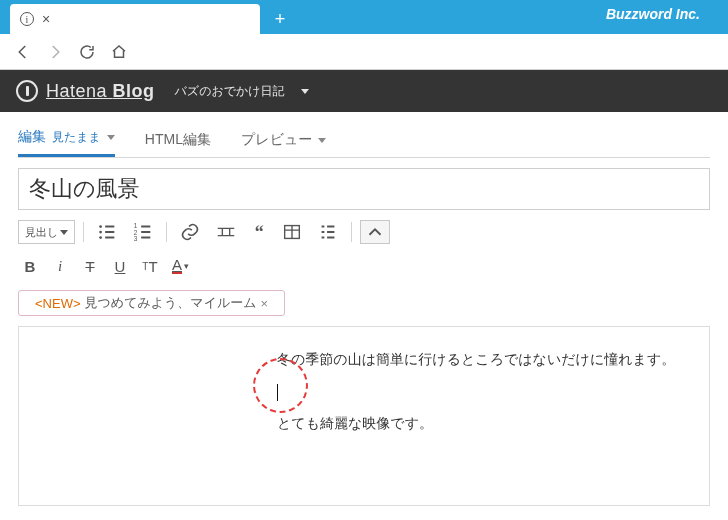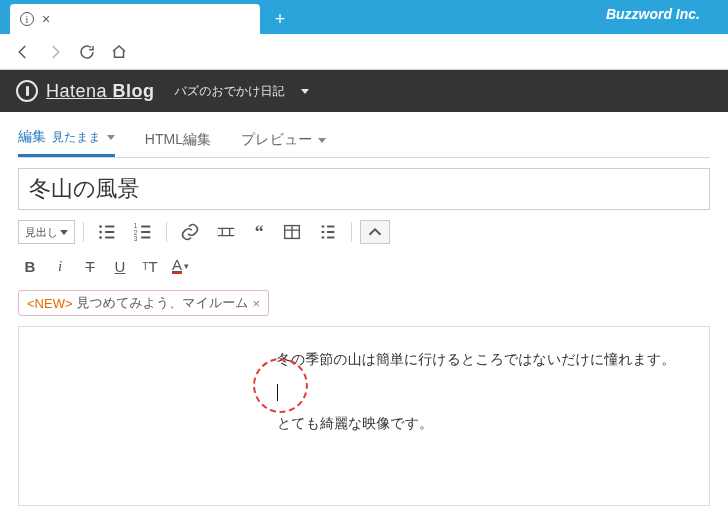--- a/index.html
+++ b/index.html
@@ -38,21 +38,21 @@
   .toolbar-row{display:flex;align-items:center;gap:6px;margin-top:10px;flex-wrap:wrap;}
   .tb-btn{height:24px;min-width:24px;display:flex;align-items:center;justify-content:center;border:1px solid transparent;color:#555;font-size:15px;padding:0 3px;}
   .tb-btn.box{border:1px solid #c8c8c8;background:#f5f5f5;}
   .sel{height:24px;border:1px solid #c8c8c8;font-size:11px;color:#555;display:flex;align-items:center;padding:0 6px;gap:2px;background:#fff;}
   .divider{width:1px;height:20px;background:#d4d4d4;margin:0 2px;}
   .through{text-decoration:line-through;}
   .under{text-decoration:underline;}
   .bold{font-weight:bold;}
   .ital{font-style:italic;font-family:serif;}
   .fcolor{border-bottom:3px solid #c33; text-decoration:underline; line-height:12px;}
-  .topic-chip{display:inline-flex;align-items:center;gap:4px;border:1px solid #e0b8c8;border-radius:3px;height:26px;padding:0 8px;margin-top:12px;font-size:13px;}
+  .topic-chip{display:inline-flex;align-items:center;gap:4px;border:1px solid #e0b8c8;border-radius:3px;height:26px;padding:0 16px;margin-top:12px;font-size:13px;}
   .topic-chip .new{color:#e06a00;}
   .topic-chip .txt{color:#5a5a5a;}
   .topic-chip .x{color:#888;font-size:13px;}
   .editor{border:1px solid #dcdcdc;margin-top:10px;height:180px;padding:16px 22px 16px 258px;position:relative;overflow:hidden;}
   .editor p{font-size:14px;color:#333;line-height:2.3;}
   .cursor{display:inline-block;width:1px;height:17px;background:#111;vertical-align:middle;}
   .dash-circle{position:absolute;width:55px;height:55px;border:2px dashed #e63b3b;border-radius:50%;left:234px;top:31px;pointer-events:none;}
   svg{width:100%;height:100%;}
 </style>
 </head>

